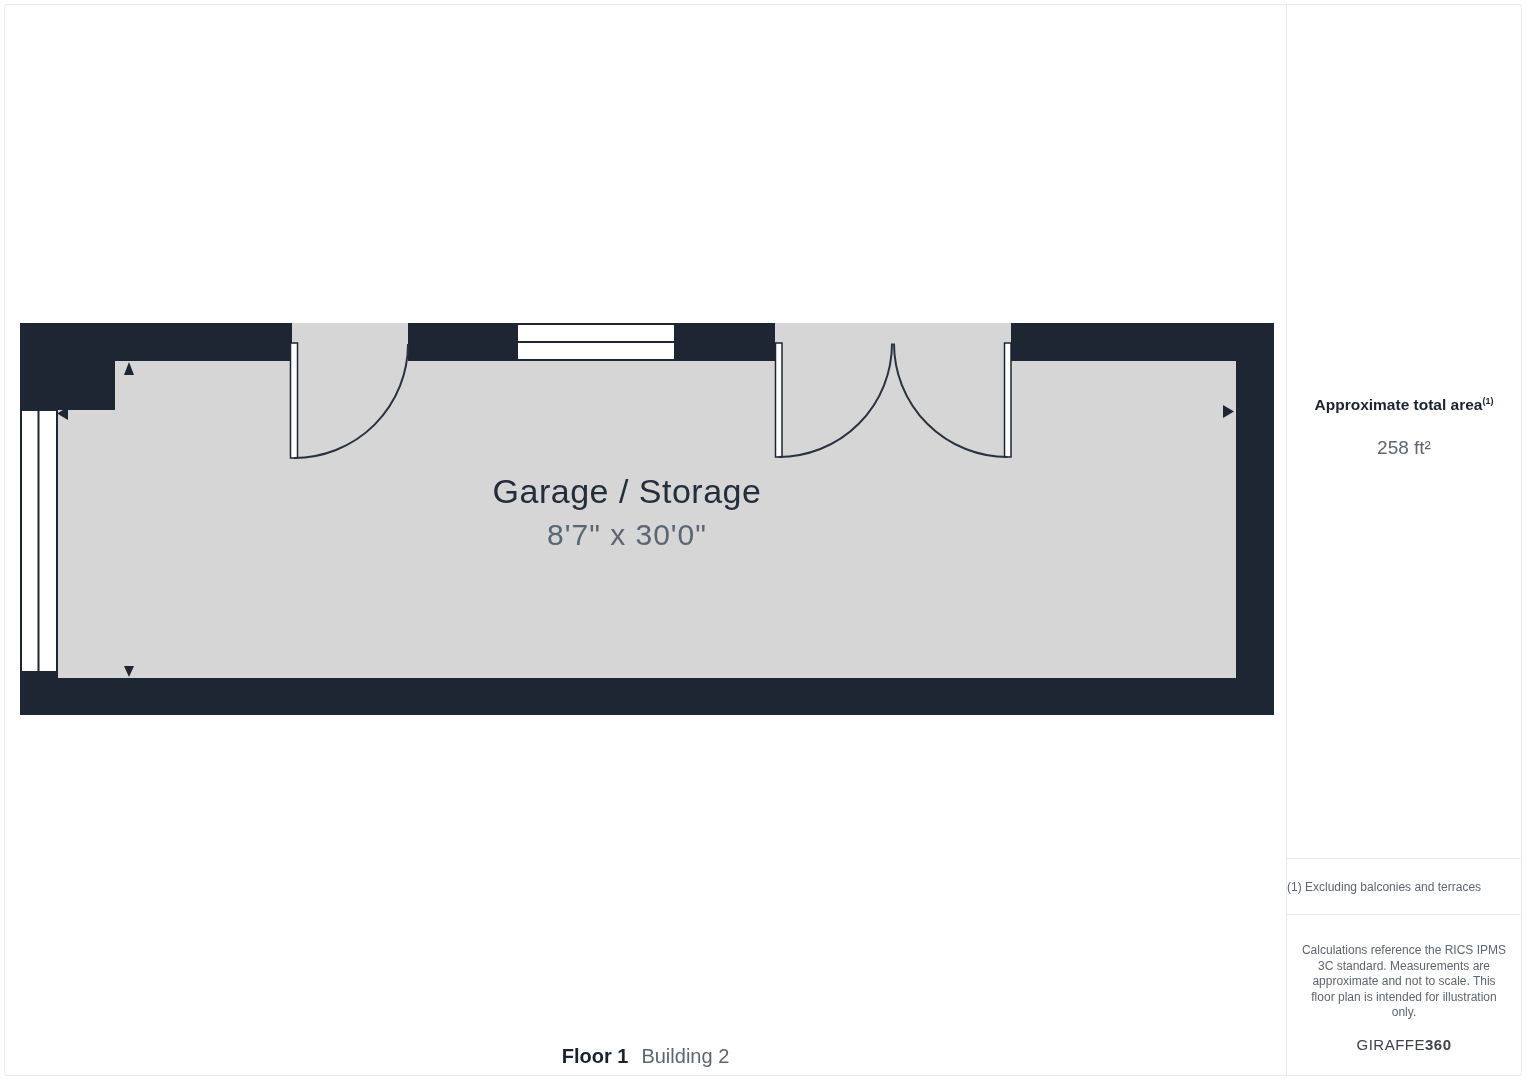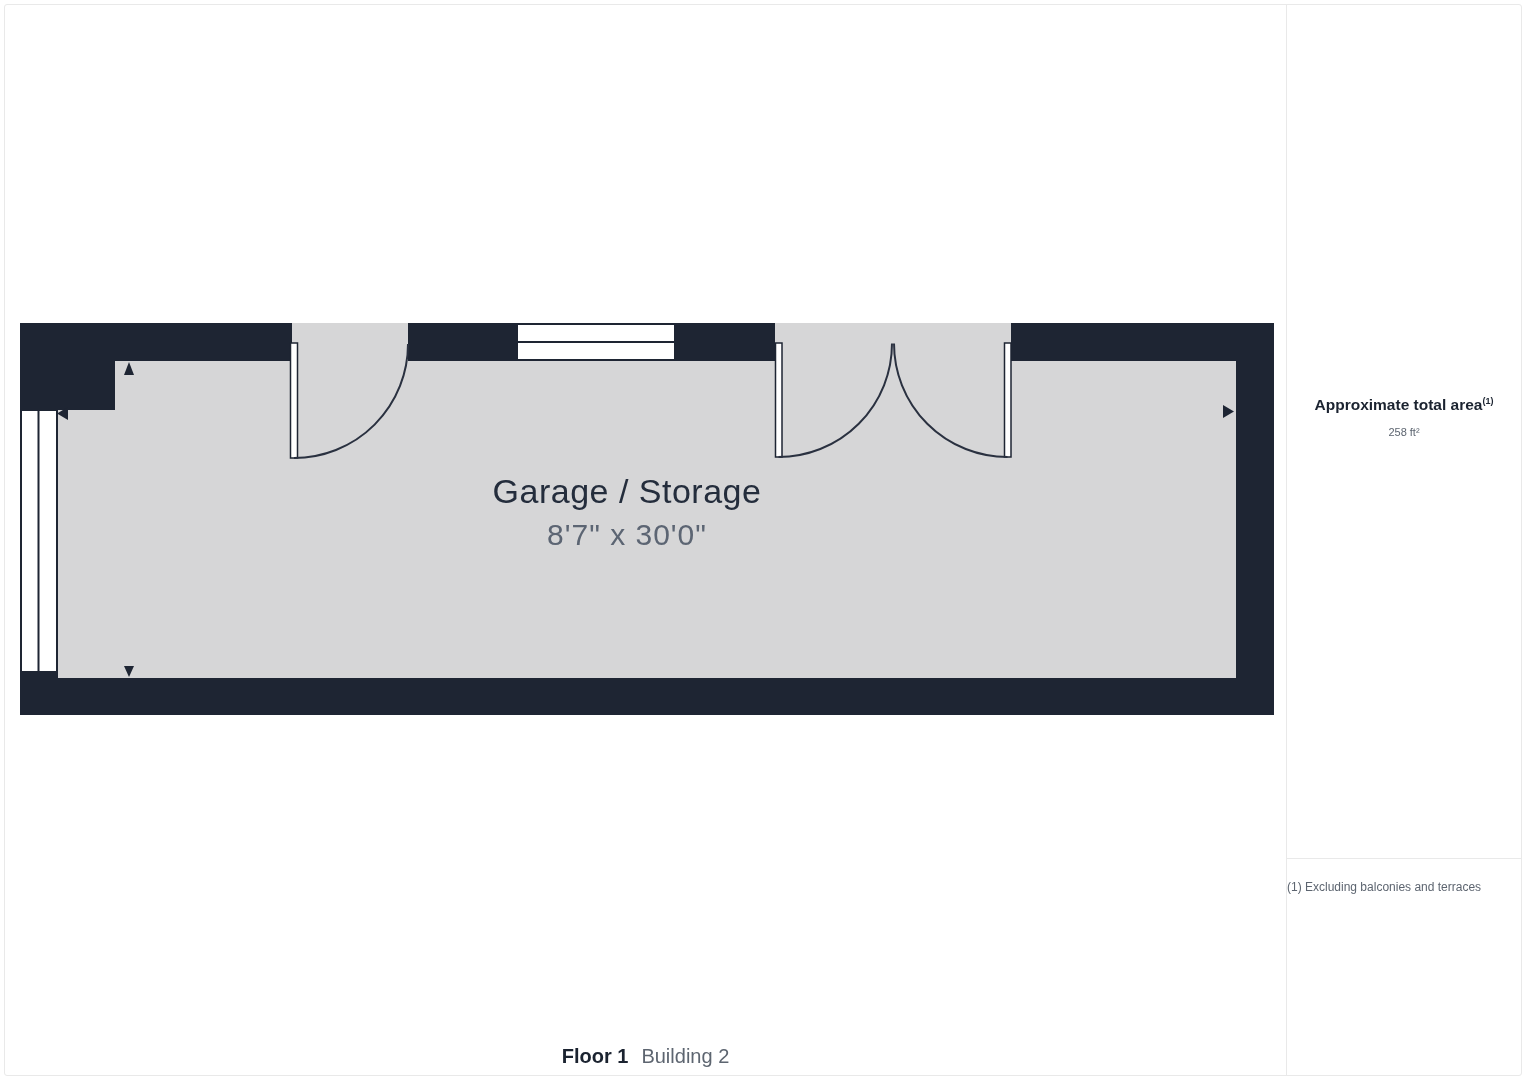--- a/index.html
+++ b/index.html
@@ -83,22 +83,22 @@
   .area-title {
     font-size: 15.5px;
     font-weight: bold;
     color: var(--c-sidebar_heading);
   }
   .area-title sup {
     font-size: 9px;
     font-weight: bold;
   }
   .area-value {
-    margin-top: 12px;
-    font-size: 11px;
+    margin-top: 23px;
+    font-size: 19px;
     color: var(--c-sidebar_text);
   }
   .footnote-block {
     position: absolute;
     top: 854px; left: 0; width: 100%; height: 56px;
     border-top: 1px solid var(--c-divider);
     display: flex;
     align-items: center;
     font-size: 12px;
     color: var(--c-sidebar_text);
@@ -173,16 +173,26 @@
 
     <div class="area-block">
       <div class="area-title"><span>Approximate total area</span><sup>(1)</sup></div>
       <div class="area-value">258 ft²</div>
     </div>
 
     <div class="footnote-block">
       <span>(1) Excluding balconies and terraces</span>
     </div>
 
+    <div class="disclaimer-block">
+      <div class="disclaimer-text">Calculations reference the RICS IPMS
+3C standard. Measurements are
+approximate and not to scale. This
+floor plan is intended for illustration
+only.</div>
+      <div class="brand">
+        <span class="brand-name">GIRAFFE</span><span class="brand-suffix">360</span>
+      </div>
+    </div>
 
   </div>
 
 </div>
 
 </body></html>

